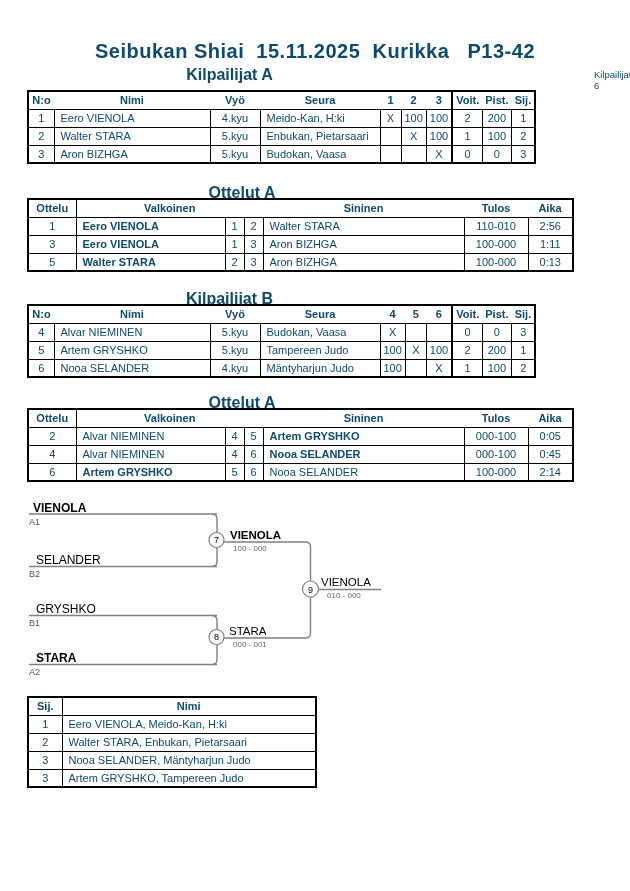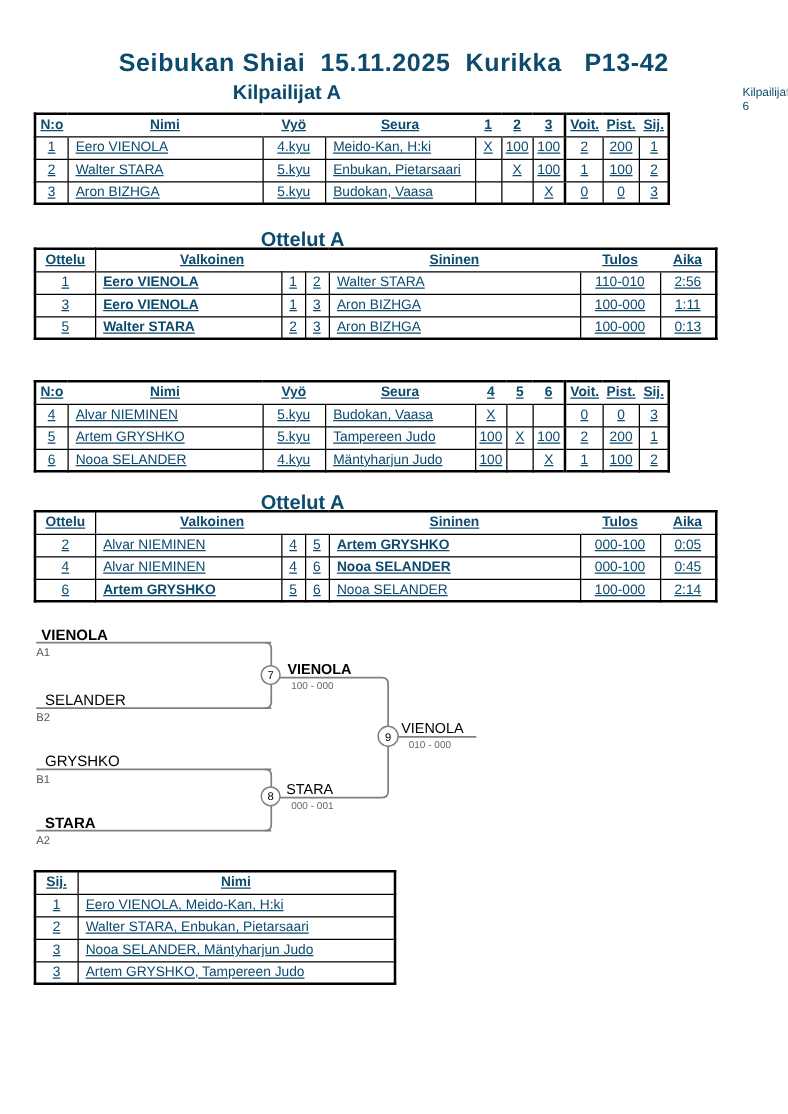--- a/index.html
+++ b/index.html
@@ -15,21 +15,21 @@
   }
   .competitors-count { top:69px; left:558px; font-size:9.5px;padding-left:36px; }
   .section-heading { font-size:16px; font-weight:bold; text-align:center; }
   .h-pool-a   { top:66px;  left:27px; width:405px; }
   .h-matches-a{ top:184px; left:27px; width:430px; }
   .h-pool-b   { top:290px; left:27px; width:405px; }
   .h-matches-b{ top:394px; left:27px; width:430px; }
   .h-results  { top:678px; left:27px; width:288px; }
 
   table { border-collapse:collapse; table-layout:fixed; background:#fff; }
-  table { border:2px solid #000;text-decoration:underline; }
+  table { border:2px solid #000; }
   th, td {
     height:18px; font-size:11px; padding:0 3px; box-sizing:border-box;
     overflow:hidden; white-space:nowrap; vertical-align:middle; line-height:16px;
   }
   th { font-weight:bold; text-align:center; border:none; border-bottom:1px solid #000; }
   td { border:1px solid #000; text-align:center; }
   td.left { text-align:left; padding-left:6px; }
   .thickL { border-left:2px solid #000 !important; }
   th.sepL { border-left:1px solid #000; }
   td.bold, th.bold { font-weight:bold; }
@@ -166,20 +166,21 @@
       <td class="left bold">Walter STARA</td>
       <td>2</td>
       <td>3</td>
       <td class="left">Aron BIZHGA</td>
       <td>100-000</td>
       <td>0:13</td>
     </tr>
   </tbody>
     </table>
 
+  <div class="abs section-heading h-pool-b">Kilpailijat B</div>
   <table class="abs t-pool-b">
     <colgroup>
         <col style="width:26px">
         <col style="width:156px">
         <col style="width:50px">
         <col style="width:120px">
         <col style="width:21px">
         <col style="width:21px">
         <col style="width:21px">
         <col style="width:25px">

